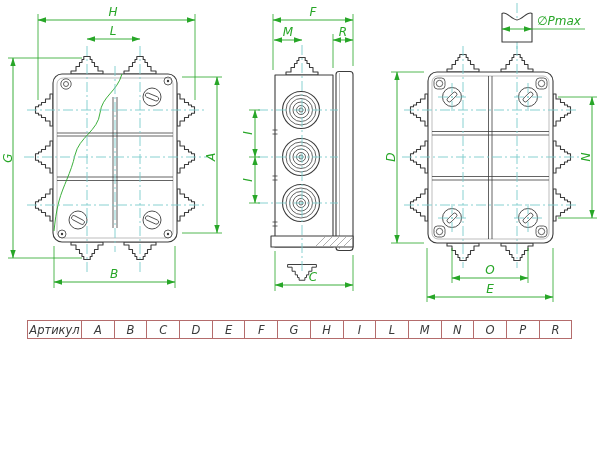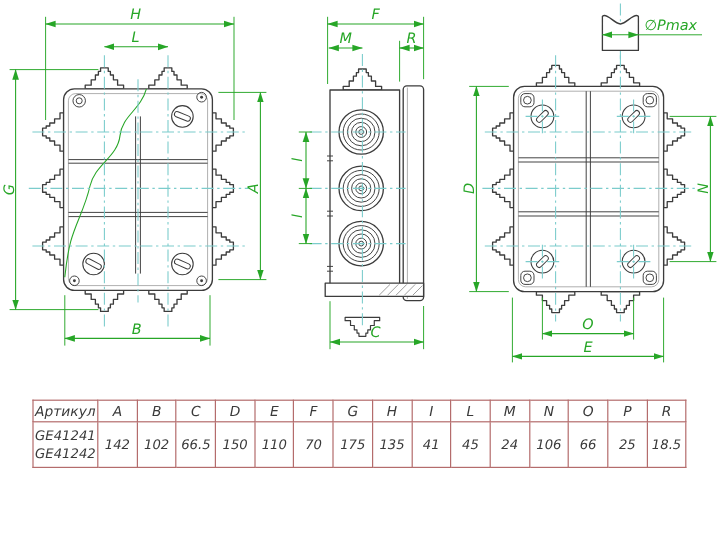--- a/index.html
+++ b/index.html
@@ -13,21 +13,21 @@
   .detf{stroke:#3c3c3c;stroke-width:0.9;fill:#ffffff;}
   .thin{stroke:#909090;stroke-width:0.6;fill:none;}
   .hat {stroke:#777777;stroke-width:0.6;fill:none;}
   .cl  {stroke:#7bcccc;stroke-width:0.9;fill:none;stroke-dasharray:10 3 2 3;}
   .grn {stroke:#27a627;stroke-width:0.9;fill:none;}
   .ext {stroke:#27a627;stroke-width:0.8;fill:none;}
   .dim {stroke:#27a627;stroke-width:0.9;fill:none;}
   .dlab{fill:#27a627;font:italic 12px "DejaVu Sans",sans-serif;text-anchor:middle;}
   .dlab-l{fill:#27a627;font:italic 12px "DejaVu Sans",sans-serif;text-anchor:start;}
   
-  .tblwrap{position:absolute;left:27px;top:333px;}
+  .tblwrap{position:absolute;left:27px;top:320px;}
   table.dims{border-collapse:collapse;table-layout:fixed;width:545px;
              font:italic 11px "DejaVu Sans",sans-serif;color:#3a3a3a;}
   table.dims th,table.dims td{border:1px solid #b46c6c;text-align:center;padding:0;
              overflow:hidden;white-space:nowrap;}
   table.dims{border:1.5px solid #b46c6c;}
   table.dims th{font-weight:normal;height:17px;font-size:11.5px;}
   table.dims tbody td{height:37px;}
   th.art,td.art{text-align:left;padding-left:4px;}
   td.art div{line-height:15px;}
 </style>
@@ -339,38 +339,17 @@
         <th>I</th>
         <th>L</th>
         <th>M</th>
         <th>N</th>
         <th>O</th>
         <th>P</th>
         <th>R</th>
       </tr>
     </thead>
     <tbody>
-      <tr>
-        <td class="art">
-          <div>GE41241</div>
-          <div>GE41242</div>
-        </td>
-        <td>142</td>
-        <td>102</td>
-        <td>66.5</td>
-        <td>150</td>
-        <td>110</td>
-        <td>70</td>
-        <td>175</td>
-        <td>135</td>
-        <td>41</td>
-        <td>45</td>
-        <td>24</td>
-        <td>106</td>
-        <td>66</td>
-        <td>25</td>
-        <td>18.5</td>
-      </tr>
     </tbody>
   </table>
 </div>
 
 </div>
 
 </body></html>

